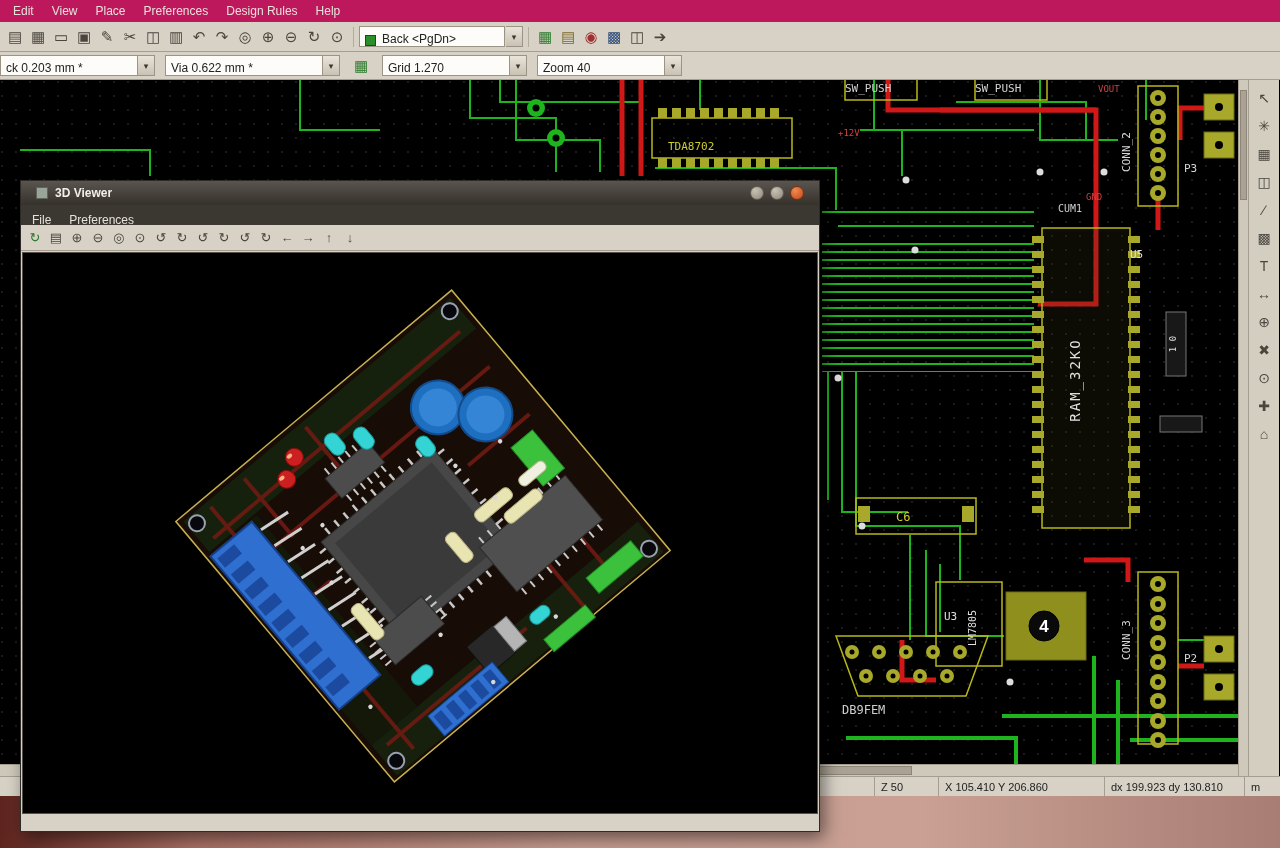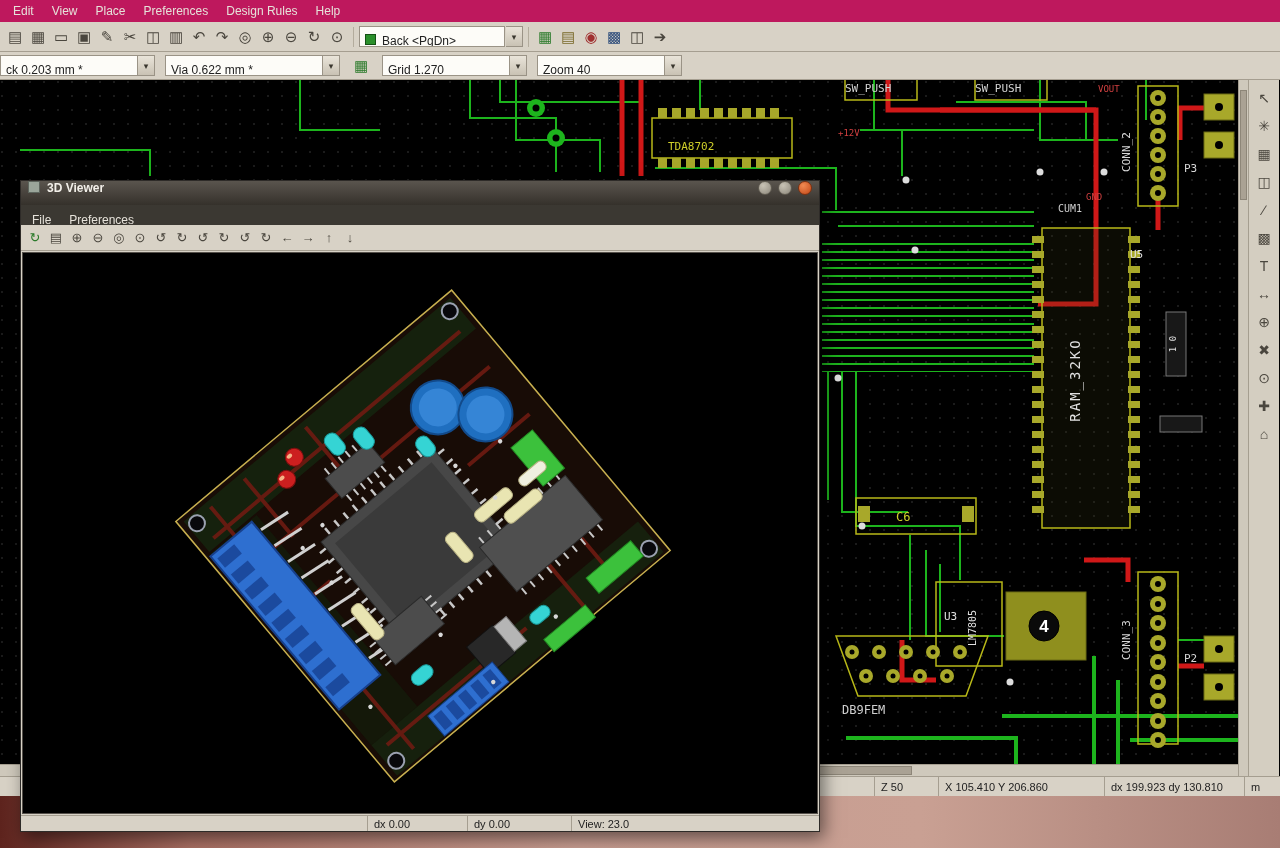--- a/index.html
+++ b/index.html
@@ -8,41 +8,41 @@
 
   
   .kicad{position:absolute;left:0;top:0;width:1280px;height:796px;background:#d8d2c6;}
   .menubar{height:22px;background:#be185d;display:flex;align-items:center;padding-left:4px;}
   .menu-item{color:#e6e2da;font-size:12px;padding:0 9px;line-height:22px;cursor:default;}
   .toolbar{height:30px;background:#d8d2c6;border-bottom:1px solid #a59e90;display:flex;align-items:center;padding:0 4px;gap:1px;}
   .icon-strip{display:inline-flex;align-items:center;gap:1px;}
   .tbicon{width:22px;height:22px;display:inline-flex;align-items:center;justify-content:center;font-size:15px;color:#4a463e;cursor:default;}
   .small .tbicon, .tbicon.sm{width:20px;height:20px;font-size:13px;}
   .sep{width:1px;height:20px;background:#b3ac9d;margin:0 4px;}
-  .combo{height:21px;background:#fdfcf8;border:1px solid #9a9386;display:inline-flex;align-items:flex-start;font-size:12px;color:#222;padding:7px 5px;white-space:nowrap;overflow:hidden;}
+  .combo{height:21px;background:#fdfcf8;border:1px solid #9a9386;display:inline-flex;align-items:flex-end;font-size:12px;color:#222;padding:0 5px;white-space:nowrap;overflow:hidden;}
   .combo .swatch{width:11px;height:11px;background:#2a8f2a;border:1px solid #145014;margin-right:6px;flex:none;}
   .combo-arrow{height:21px;width:17px;background:linear-gradient(#e9e4d9,#c9c2b4);border:1px solid #9a9386;border-left:none;display:inline-flex;align-items:center;justify-content:center;font-size:9px;color:#3a372f;}
   .opts{height:28px;background:#d8d2c6;border-bottom:1px solid #a59e90;display:flex;align-items:center;padding:0 0 0 0;gap:0;}
   .opts .gap{width:10px;}
   .work{display:flex;height:696px;background:#000;}
   .canvas-col{width:1238px;display:flex;flex-direction:column;}
   svg.pcb{display:block;width:1238px;height:684px;background:#000;}
   .hscroll{height:12px;background:#cfc9bc;border-top:1px solid #a59e90;position:relative;}
   .hscroll .thumb{position:absolute;left:64%;top:1px;width:120px;height:9px;background:#aaa294;border:1px solid #8d8678;}
   .vscroll{width:10px;background:#cfc9bc;border-left:1px solid #a59e90;position:relative;}
   .vscroll .vthumb{position:absolute;top:10px;left:1px;width:7px;height:110px;background:#aaa294;border:1px solid #8d8678;}
   .rtools{width:31px;background:#d4cec1;border-left:1px solid #a59e90;display:flex;flex-direction:column;align-items:center;padding-top:4px;}
   .vicon{width:24px;height:24px;margin:2px 0;display:flex;align-items:center;justify-content:center;font-size:14px;color:#4a463e;cursor:default;}
   .statusbar{height:20px;background:#d8d2c6;border-top:1px solid #a59e90;display:flex;align-items:stretch;font-size:11px;color:#222;}
   .sfill{flex:1;}
   .scell{border-left:1px solid #a59e90;padding:0 6px;display:flex;align-items:center;white-space:nowrap;overflow:hidden;}
 
   
   .v3d{position:absolute;left:20px;top:180px;width:800px;height:652px;background:#d8d2c6;border:1px solid #2e2b28;box-shadow:4px 6px 16px rgba(0,0,0,.5);}
-  .v3d-title{height:24px;background:linear-gradient(#5a554e,#35312b);display:flex;align-items:flex-start;padding:0 7px;}
+  .v3d-title{height:24px;background:linear-gradient(#5a554e,#35312b);display:flex;align-items:center;padding:0 15px;}
   .v3d-title .wicon{width:12px;height:12px;background:#9aa59a;border:1px solid #5d655d;flex:none;}
   .v3d-title .title{color:#f2efe9;font-weight:bold;font-size:12px;margin-left:7px;}
   .wbtns{margin-left:auto;display:flex;align-items:center;}
   .wbtn{width:14px;height:14px;border-radius:50%;margin-left:6px;cursor:default;}
   .wbtn.min,.wbtn.max{background:radial-gradient(circle at 35% 30%,#c8c2b5,#8d887c);border:1px solid #615c52;}
   .wbtn.close{background:radial-gradient(circle at 35% 30%,#f08a52,#c24818);border:1px solid #7e3110;}
   .v3d-menubar{height:20px;background:#3b3832;display:flex;align-items:center;padding-left:2px;}
   .v3d-menubar .menu-item{line-height:20px;margin-top:10px;}
   .v3d-toolbar{height:26px;background:#d8d2c6;border-bottom:1px solid #a59e90;display:flex;align-items:center;padding:0 4px;gap:1px;}
   .v3d-canvas-wrap{height:564px;padding:2px;background:#d8d2c6;}
@@ -655,22 +655,15 @@
               <circle cx="350" cy="370" r="2.2"></circle>
               <circle cx="300" cy="260" r="2.2"></circle>
               <circle cx="520" cy="260" r="2.2"></circle>
               <circle cx="450" cy="430" r="2.2"></circle>
               <circle cx="360" cy="440" r="2.2"></circle>
               <circle cx="250" cy="380" r="2.2"></circle>
           </g>
         </g>
       </svg>
     </div>
-    <div class="v3d-status">
-      <div class="spacer"></div>
-      <div class="scell" style="width:100px">dx 0.00</div>
-      <div class="scell" style="width:104px">dy 0.00</div>
-      <div class="scell" style="width:112px">View: 23.0</div>
-      <div class="sfill"></div>
-    </div>
   </div>
 
 </div>
 
 </body></html>

